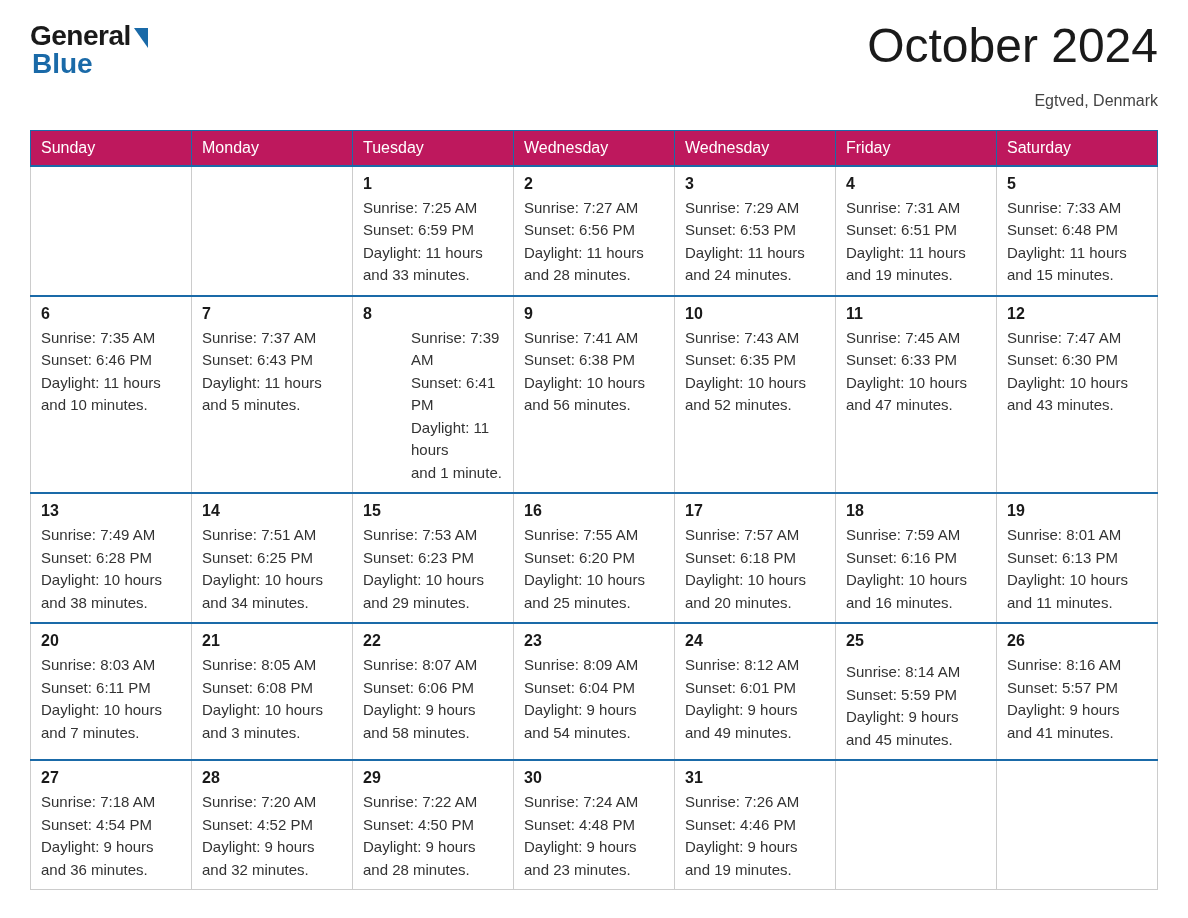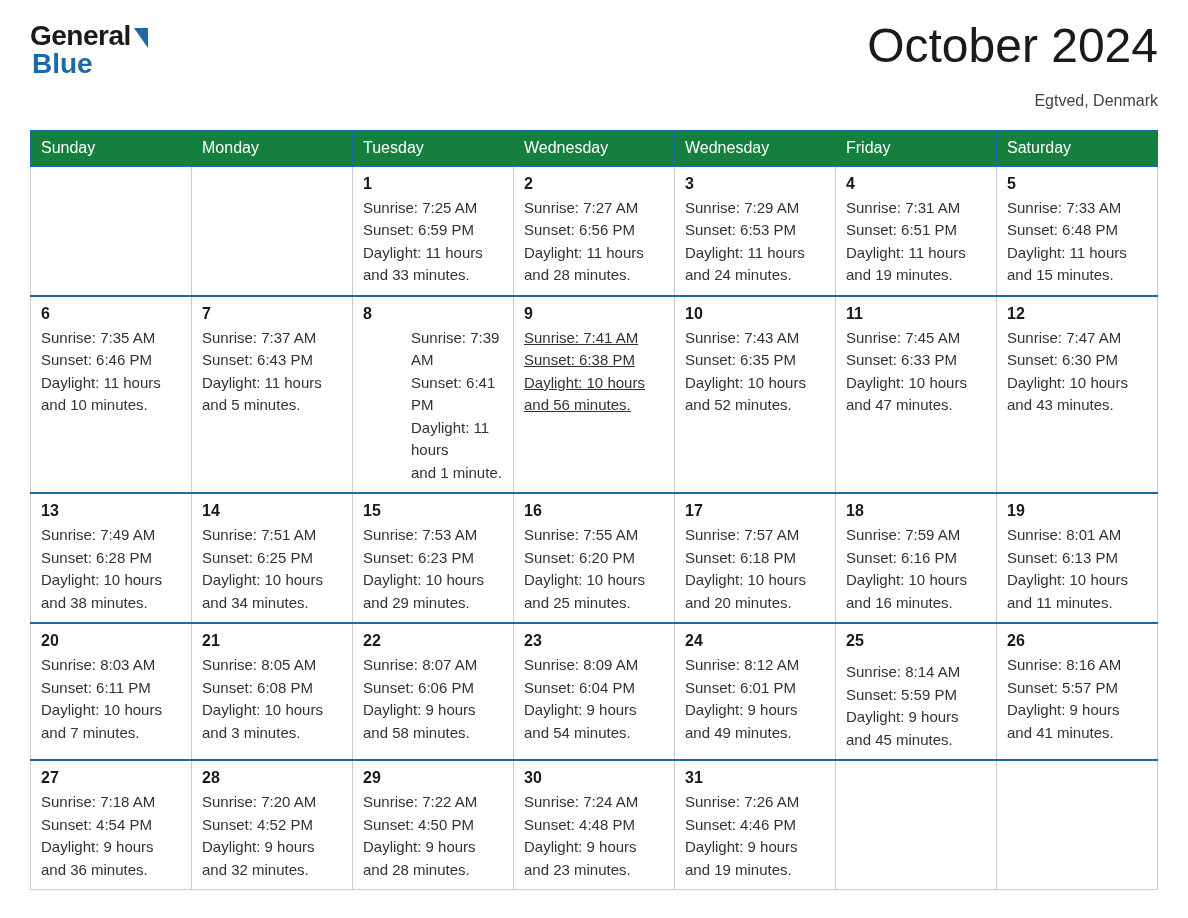--- a/index.html
+++ b/index.html
@@ -61,21 +61,21 @@
       font-size: 16px;
       color: #444;
       margin-top: 19px;
     }
     .calendar {
       width: 100%;
       border-collapse: collapse;
       border: 1px solid #aaa;
     }
     .calendar th {
-      background-color: #15803d;
+      background-color: #be185d;
       color: #ffffff;
       text-align: left;
       padding: 8px 10px;
       font-size: 16px;
       font-weight: normal;
       border: 1px solid #1a6aa8;
     }
     .calendar td {
       vertical-align: top;
       padding: 8px 10px;
@@ -189,21 +189,21 @@
         </td>
         <td>
           <span class="day-number">8</span>
           <div class="day-info" style="white-space: pre-line; margin-left: 48px;">Sunrise: 7:39 AM
 Sunset: 6:41 PM
 Daylight: 11 hours
 and 1 minute.</div>
         </td>
         <td>
           <span class="day-number">9</span>
-          <div class="day-info" style="white-space: pre-line; text-decoration: underline;">Sunrise: 7:41 AM
+          <div class="day-info" style="white-space: pre-line;">Sunrise: 7:41 AM
 Sunset: 6:38 PM
 Daylight: 10 hours
 and 56 minutes.</div>
         </td>
         <td>
           <span class="day-number">10</span>
           <div class="day-info" style="white-space: pre-line;">Sunrise: 7:43 AM
 Sunset: 6:35 PM
 Daylight: 10 hours
 and 52 minutes.</div>

